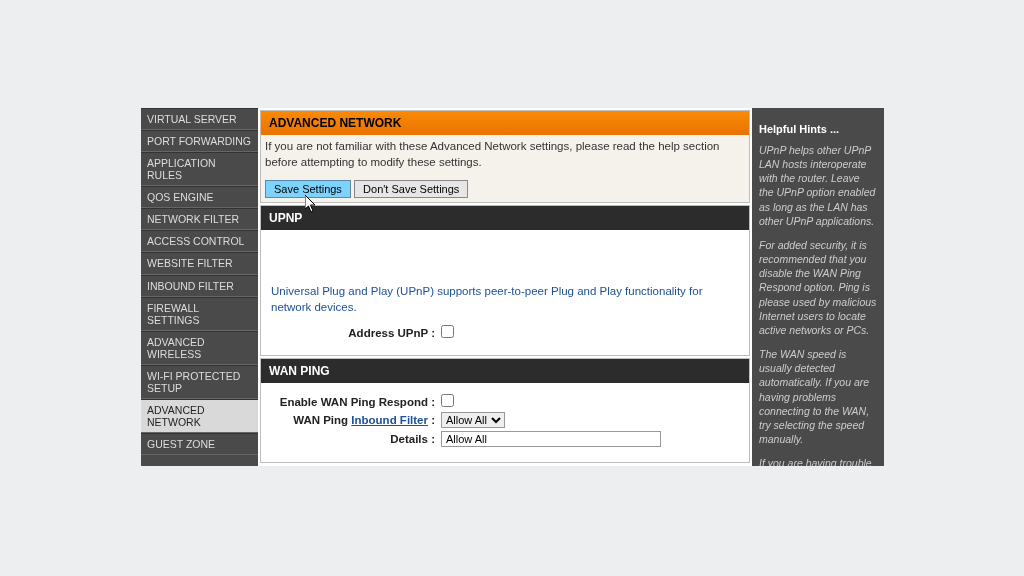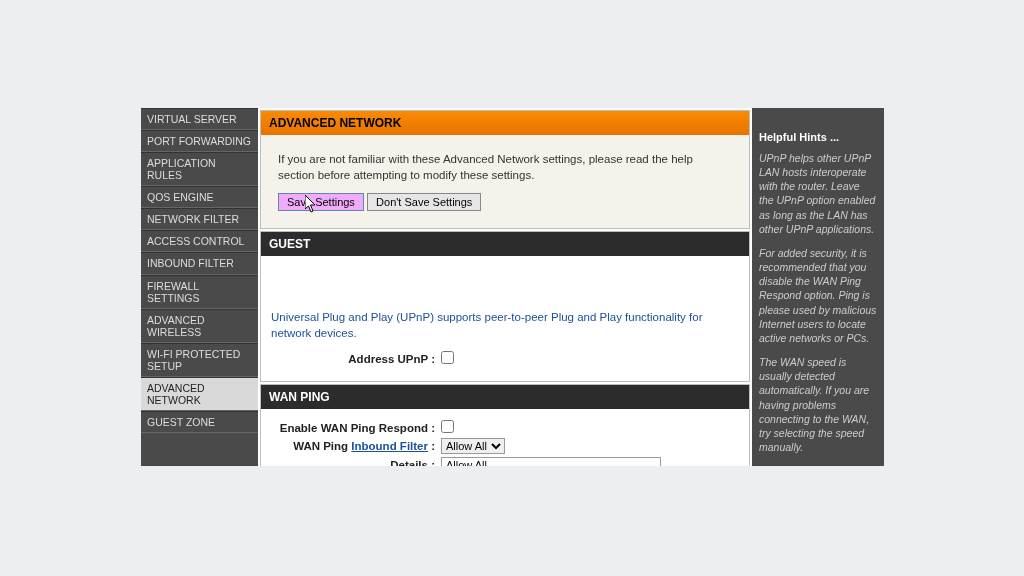--- a/index.html
+++ b/index.html
@@ -61,33 +61,33 @@
   .orange-hdr {
     background: #ef7b00;
     background: linear-gradient(#fb8a06,#e87300);
     color: #000;
     font-weight: bold;
     font-size: 12px;
     padding: 5px 8px;
   }
   .panel-body {
     background: #f4f2ea;
-    padding: 17px;
+    padding: 4px;
     font-size: 11.5px;
     color: #333;
   }
   .intro-text { margin-bottom: 10px; line-height: 1.35; }
   .btn {
     font-size: 11px;
     background: #e6e6e6;
     border: 1px solid #888;
     padding: 2px 8px;
     cursor: pointer;
   }
-  .btn.save { background:#f0abfc; border-color:#5a8aa6; }
+  .btn.save { background:#7dd3fc; border-color:#5a8aa6; }
   .cursor-img {
     position:absolute;
     left:305px; top:195px;
     pointer-events:none;
     font-size:14px;
     color:#000;
   }
 
   .black-hdr {
     background: #2c2c2c;
@@ -135,21 +135,21 @@
     background:#efefef;
   }
 
   
   .hints {
     width: 132px;
     flex: 0 0 132px;
     background: #4a4a4a;
     color: #ccc;
     font-size: 10.5px;
-    padding: 22px 7px;
+    padding: 14px 7px;
     line-height: 1.35;
     overflow: hidden;
   }
   .hints-title {
     color:#fff;
     font-weight:bold;
     font-size: 11px;
     margin-bottom: 6px;
   }
   .hint-p { margin-bottom: 10px; font-style: italic; }
@@ -159,20 +159,21 @@
 
 <div class="router-frame">
 
   <div class="sidebar">
     <div class="side-item">VIRTUAL SERVER</div>
     <div class="side-item">PORT FORWARDING</div>
     <div class="side-item">APPLICATION RULES</div>
     <div class="side-item">QOS ENGINE</div>
     <div class="side-item">NETWORK FILTER</div>
     <div class="side-item">ACCESS CONTROL</div>
+    <div class="side-item">WEBSITE FILTER</div>
     <div class="side-item">INBOUND FILTER</div>
     <div class="side-item">FIREWALL SETTINGS</div>
     <div class="side-item">ADVANCED WIRELESS</div>
     <div class="side-item">WI-FI PROTECTED SETUP</div>
     <div class="side-item active">ADVANCED NETWORK</div>
     <div class="side-item">GUEST ZONE</div>
 
   </div>
 
   <div class="main">
@@ -180,21 +181,21 @@
     <div class="panel">
       <div class="orange-hdr">ADVANCED NETWORK</div>
       <div class="panel-body">
         <div class="intro-text">If you are not familiar with these Advanced Network settings, please read the help section before attempting to modify these settings.</div>
         <button class="btn save">Save Settings</button>
         <button class="btn">Don't Save Settings</button>
       </div>
     </div>
 
     <div class="panel">
-      <div class="black-hdr">GUEST</div>
+      <div class="black-hdr">UPNP</div>
       <div class="white-body">
         <div class="desc-bold">Universal Plug and Play (UPnP) supports peer-to-peer Plug and Play functionality for network devices.</div>
         <div class="form-row">
           <div class="form-label">Address UPnP :</div>
           <div class="form-ctrl"><input type="checkbox" style=""></div>
         </div>
       </div>
     </div>
 
     <div class="panel">

